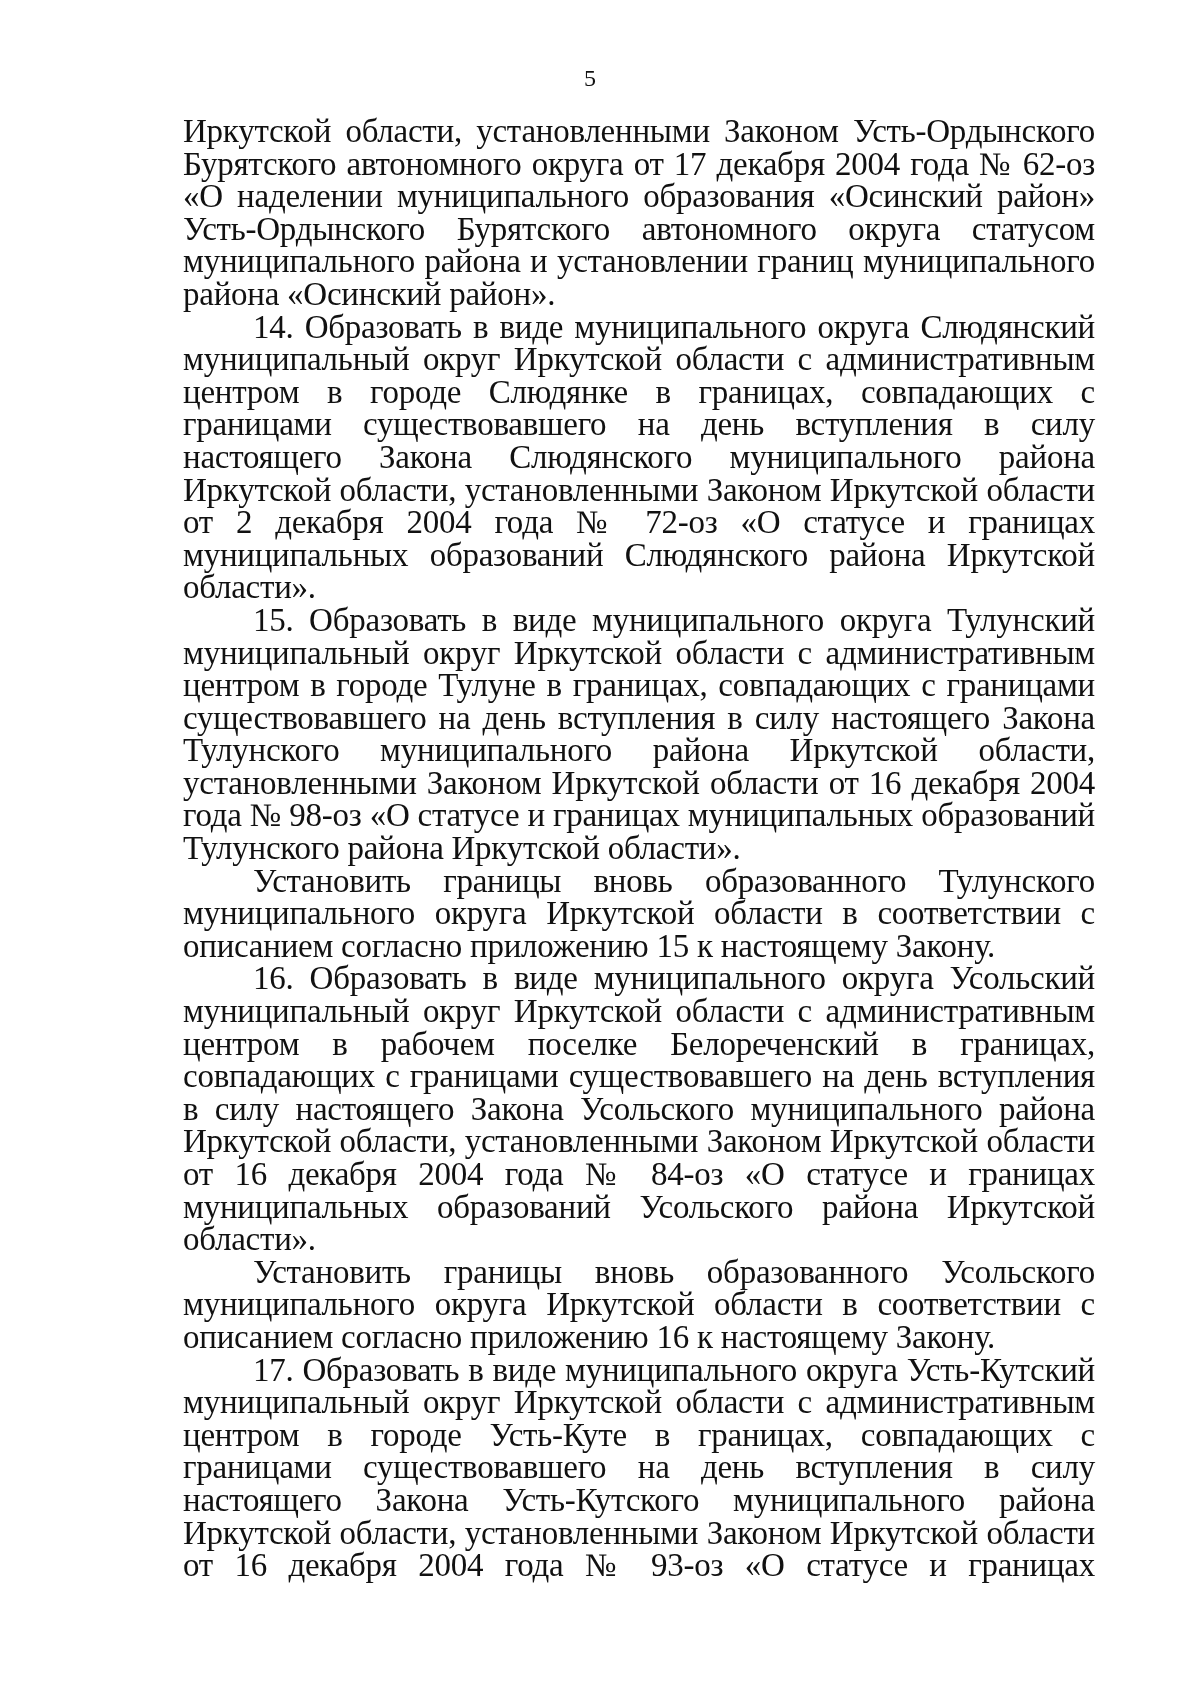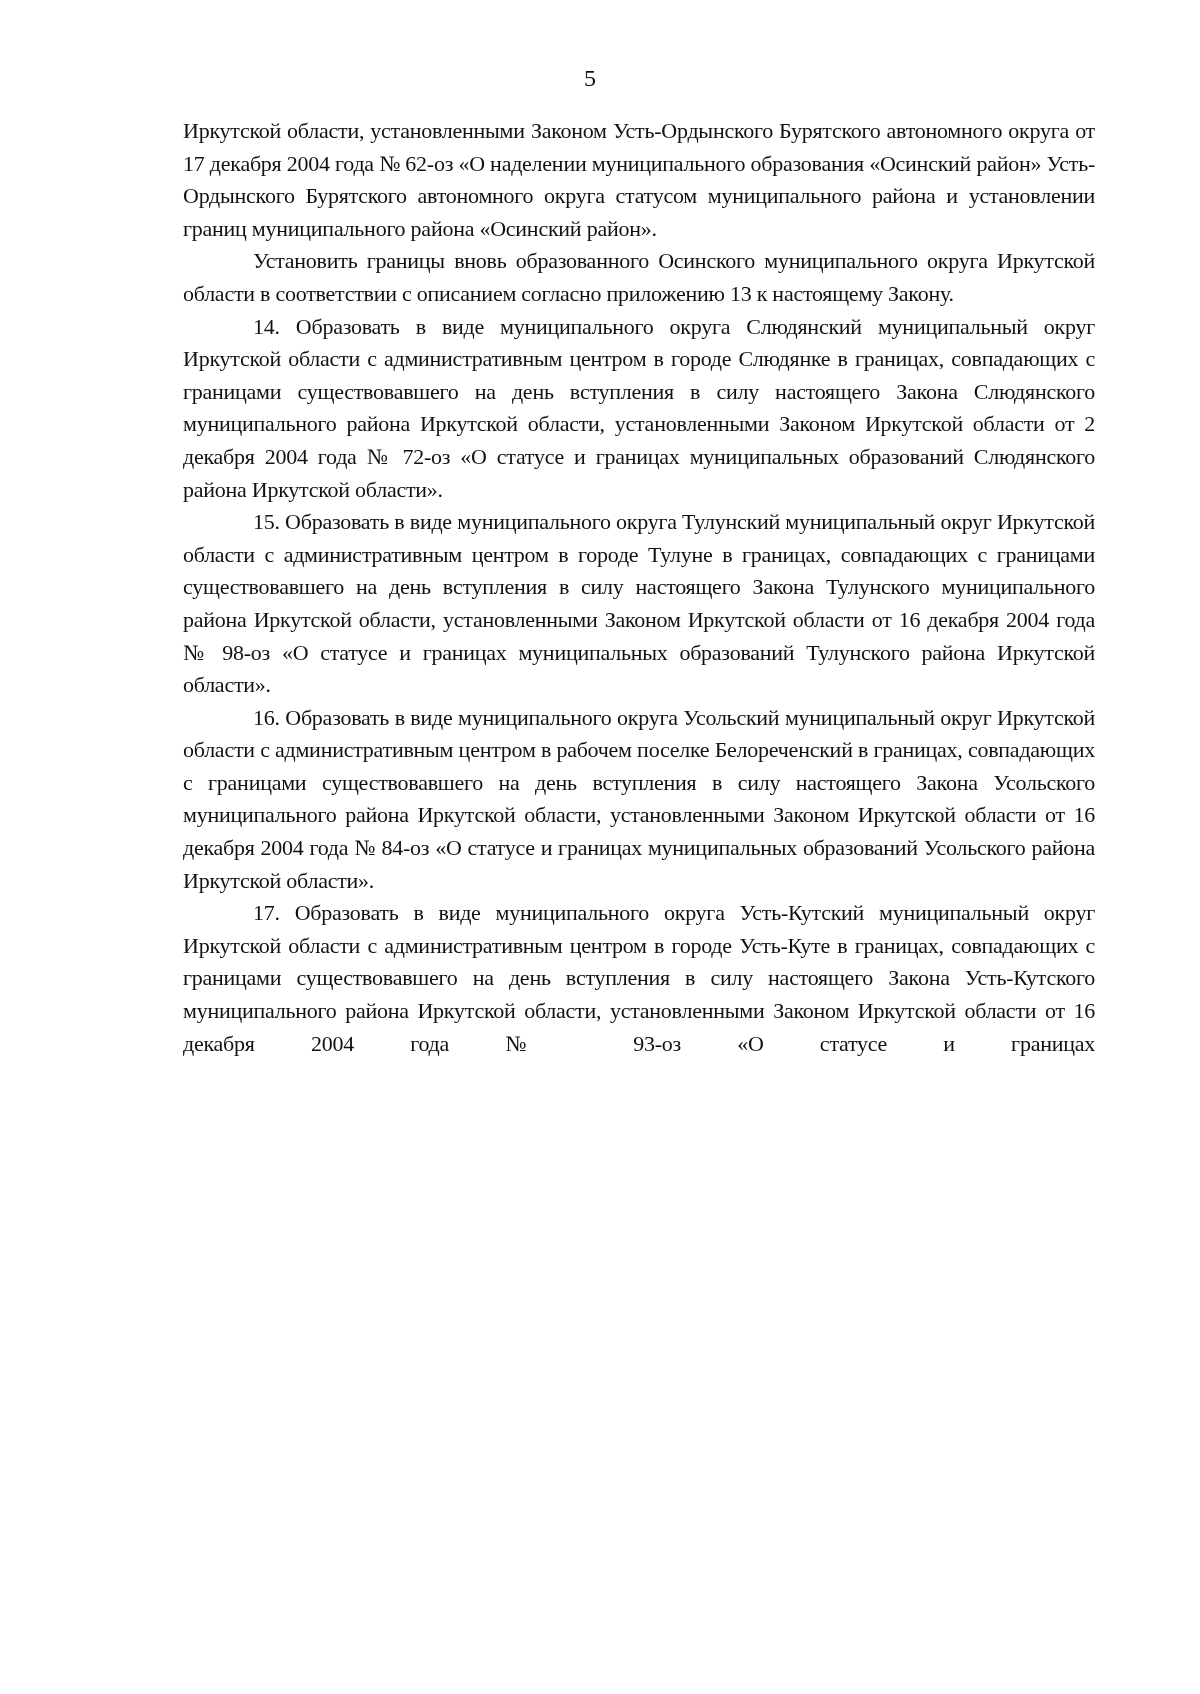--- a/index.html
+++ b/index.html
@@ -8,34 +8,35 @@
     position: absolute; left: 0; top: 0; width: 1200px; height: 1694px;
     background: #ffffff; color: #111111;
     font-family: "Liberation Serif", "DejaVu Serif", serif;
   }
   .page-number {
     position: absolute; top: 64px; left: 0; width: 1180px; text-align: center;
     font-size: 24px; line-height: 28px;
   }
   .body-text {
     position: absolute; top: 115px; left: 183px; width: 912px;
-    font-size: 22px; line-height: 32.6px;
+    font-size: 33px; line-height: 32.6px;
     text-align: justify;
     letter-spacing: -0.25px;
   }
   .para { margin: 0; text-align: justify; }
   .para.indent { text-indent: 70px; }
 </style>
 </head>
 <body>
 
 <div class="page">
   <div class="page-number">5</div>
 
   <div class="body-text">
     <p class="para">Иркутской области, установленными Законом Усть-Ордынского Бурятского автономного округа от 17 декабря 2004 года № 62-оз «О наделении муниципального образования «Осинский район» Усть-Ордынского Бурятского автономного округа статусом муниципального района и установлении границ муниципального района «Осинский район».</p>
-    <p class="para indent">Установить границы вновь образованного Осинского муниципального округа Иркутской области в соответствии с описанием согласно приложению 13 к настоящему Закону.</p>
     <p class="para indent">14. Образовать в виде муниципального округа Слюдянский муниципальный округ Иркутской области с административным центром в городе Слюдянке в границах, совпадающих с границами существовавшего на день вступления в силу настоящего Закона Слюдянского муниципального района Иркутской области, установленными Законом Иркутской области от 2 декабря 2004 года № 72-оз «О статусе и границах муниципальных образований Слюдянского района Иркутской области».</p>
     <p class="para indent">15. Образовать в виде муниципального округа Тулунский муниципальный округ Иркутской области с административным центром в городе Тулуне в границах, совпадающих с границами существовавшего на день вступления в силу настоящего Закона Тулунского муниципального района Иркутской области, установленными Законом Иркутской области от 16 декабря 2004 года № 98-оз «О статусе и границах муниципальных образований Тулунского района Иркутской области».</p>
+    <p class="para indent">Установить границы вновь образованного Тулунского муниципального округа Иркутской области в соответствии с описанием согласно приложению 15 к настоящему Закону.</p>
     <p class="para indent">16. Образовать в виде муниципального округа Усольский муниципальный округ Иркутской области с административным центром в рабочем поселке Белореченский в границах, совпадающих с границами существовавшего на день вступления в силу настоящего Закона Усольского муниципального района Иркутской области, установленными Законом Иркутской области от 16 декабря 2004 года № 84-оз «О статусе и границах муниципальных образований Усольского района Иркутской области».</p>
+    <p class="para indent">Установить границы вновь образованного Усольского муниципального округа Иркутской области в соответствии с описанием согласно приложению 16 к настоящему Закону.</p>
     <p class="para indent" style="text-align-last: justify;">17. Образовать в виде муниципального округа Усть-Кутский муниципальный округ Иркутской области с административным центром в городе Усть-Куте в границах, совпадающих с границами существовавшего на день вступления в силу настоящего Закона Усть-Кутского муниципального района Иркутской области, установленными Законом Иркутской области от 16 декабря 2004 года № 93-оз «О статусе и границах</p>
   </div>
 </div>
 
 </body></html>

